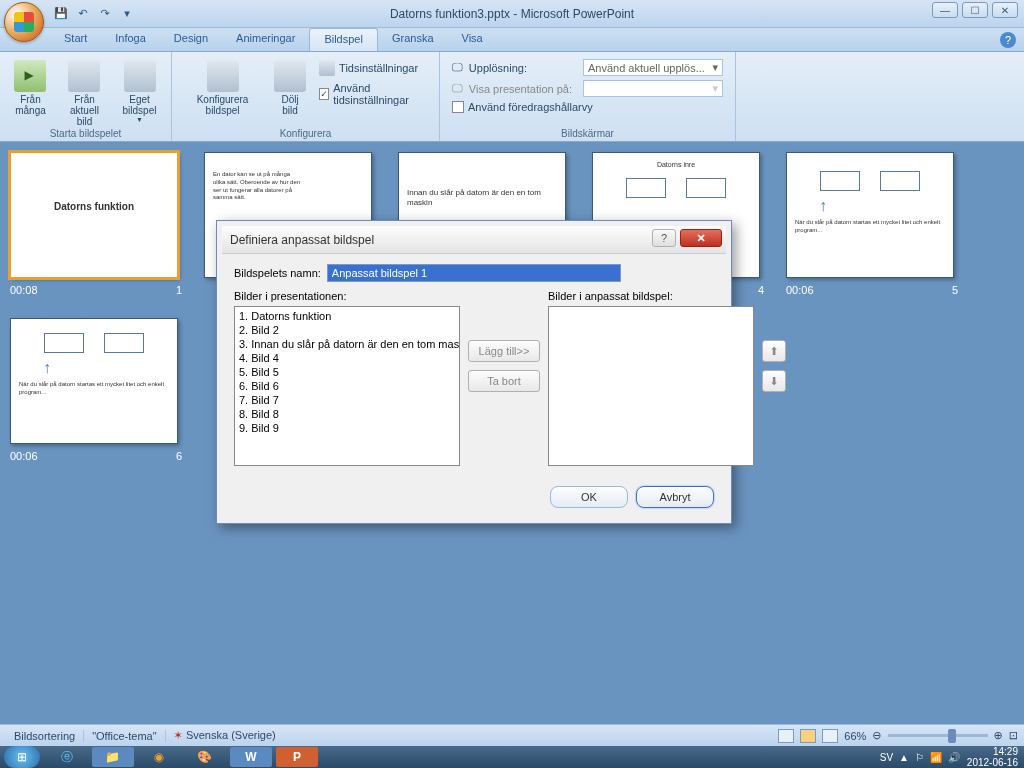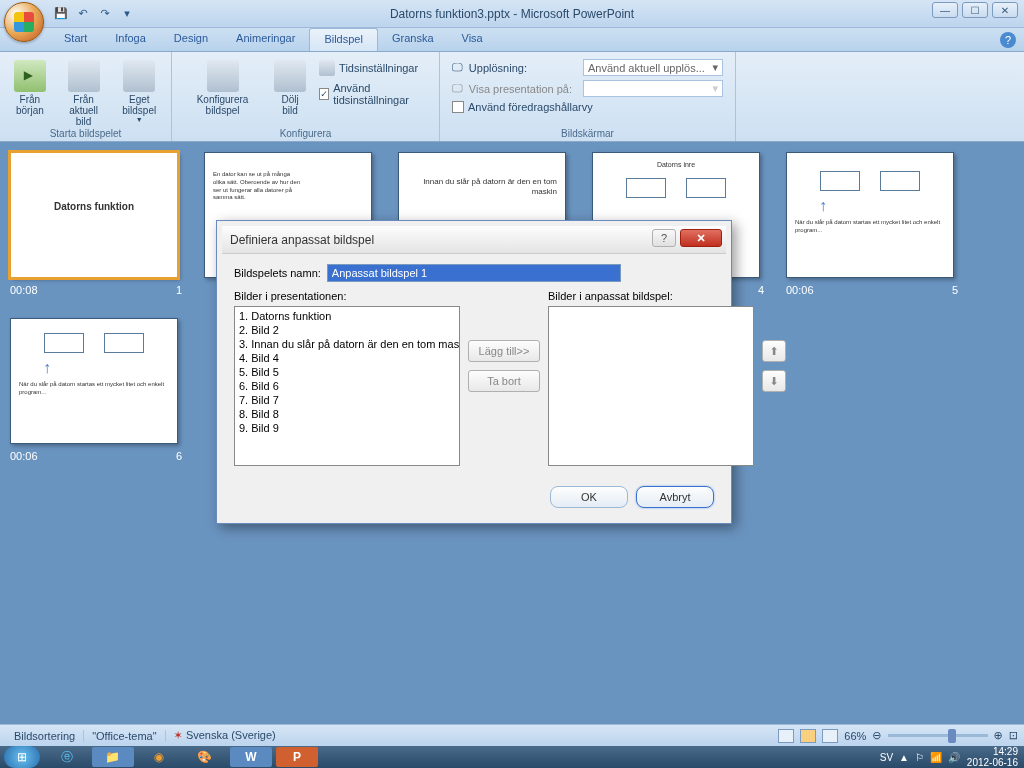--- a/index.html
+++ b/index.html
@@ -118,21 +118,21 @@
   <div class="tab">Granska</div>
   <div class="tab">Visa</div>
   <div class="help-btn">?</div>
 </div>
 
 <div class="ribbon">
   <div class="ribbon-group" style="width:172px">
     <div class="ribbon-btns">
       <div class="rbtn-large">
         <div class="icon icon-play"></div>
-        <span style="white-space:pre-line">Från början</span>
+        <span style="white-space:pre-line">Från många</span>
       </div>
       <div class="rbtn-large">
         <div class="icon icon-screen"></div>
         <span>Från aktuell bild</span>
       </div>
       <div class="rbtn-large">
         <div class="icon icon-screen"></div>
         <span>Eget bildspel</span>
         <span style="font-size:7px">▼</span>
       </div>
@@ -205,21 +205,21 @@
     <div class="slide-thumb">
       <div class="slide-text-inner" style="width:60%;margin-top:10px">En dator kan se ut på många olika sätt. Oberoende av hur den ser ut fungerar alla datorer på samma sätt.</div>
     </div>
     <div class="slide-meta">
         <span></span>
         <span>2</span>
       </div>
   </div>
   <div class="slide-item">
     <div class="slide-thumb">
-      <div class="slide-text-inner" style="text-align:right;margin-top:16px;font-size:8px">Innan du slår på datorn är den en tom maskin</div>
+      <div class="slide-text-inner" style="text-align:left;margin-top:27px;font-size:8px">Innan du slår på datorn är den en tom maskin</div>
     </div>
     <div class="slide-meta">
         <span></span>
         <span>3</span>
       </div>
   </div>
   <div class="slide-item">
     <div class="slide-thumb">
       <div style="text-align:center;font-size:7px;margin-bottom:10px">Datorns inre</div>
       <div style="display:flex;gap:20px;justify-content:center">

